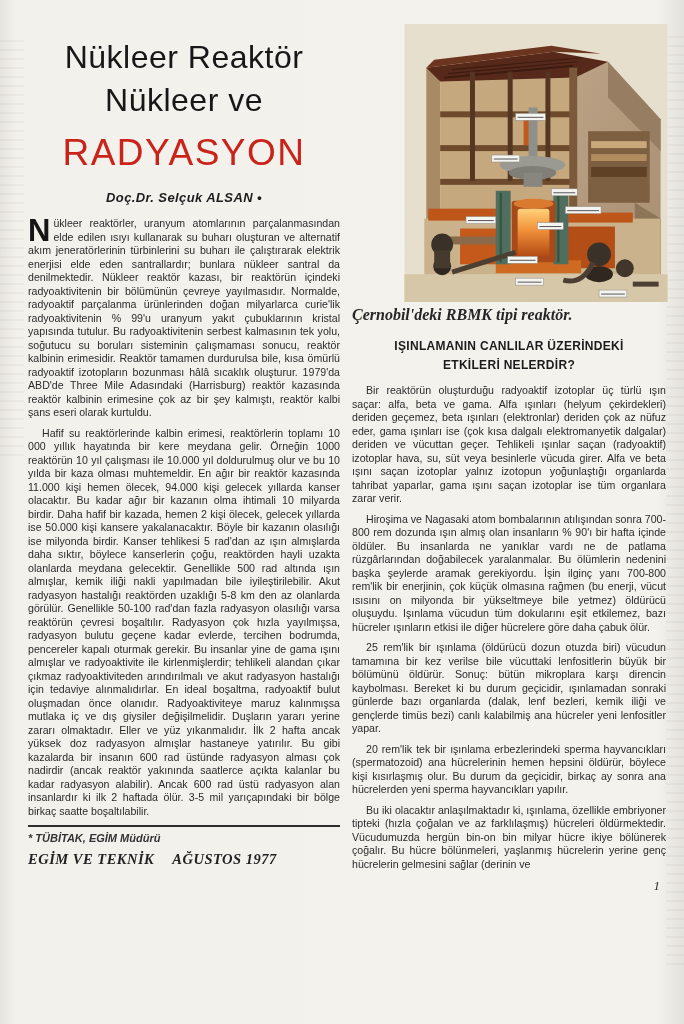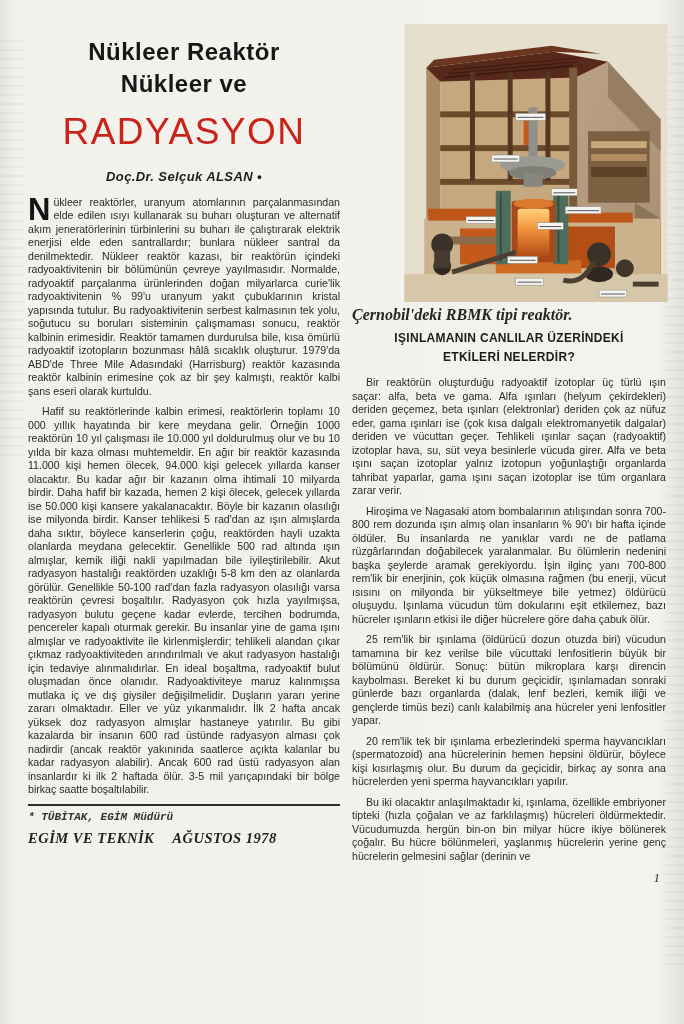--- a/index.html
+++ b/index.html
@@ -9,45 +9,45 @@
     font-family:"Liberation Sans",sans-serif; color:#262626; overflow:hidden;
   }
   .ghost{position:absolute; opacity:.55; pointer-events:none;
     background:repeating-linear-gradient(180deg, rgba(100,90,78,.10) 0 2px, transparent 2px 9px);}
   .ghost-left{left:0;top:40px;width:24px;height:420px;}
   .ghost-right{right:0;top:36px;width:18px;height:930px;}
 
   .col-left{position:absolute; left:28px; top:36px; width:312px;}
   .col-right{position:absolute; left:352px; top:24px; width:314px;}
 
-  .title-black{font-size:24px; font-weight:bold; text-align:center; color:#171717;
+  .title-black{font-size:32px; font-weight:normal; text-align:center; color:#171717;
     line-height:1.35; letter-spacing:.5px;}
   .title-red{font-size:37px; font-weight:normal; color:#c9231a; text-align:center;
     letter-spacing:1.5px; margin-top:10px;}
   .author{text-align:center; font-weight:bold; font-size:13px; letter-spacing:.4px;
     margin:16px 0 12px 0; color:#1c1c1c;font-style:italic;}
 
   .body{font-size:10.6px; line-height:13.5px; text-align:justify; margin:0 0 7px 0; color:#2b2b2b;}
   .indent{text-indent:14px;}
   .dropcap{float:left; font-size:31px; line-height:25px; font-weight:bold; padding:1px 3px 0 0; color:#151515;}
 
   .rule{border-top:2px solid #2e2e2e; margin-top:6px;}
-  .footnote{font-family:Liberation Mono, monospace; font-style:italic; font-weight:bold;
+  .footnote{font-family:Liberation Sans, sans-serif; font-style:italic; font-weight:bold;
     font-size:11px; margin-top:5px; color:#333;}
   .footer{font-family:"Liberation Serif",serif; font-style:italic; font-weight:bold;
     font-size:14.5px; margin-top:7px; letter-spacing:.5px; color:#222;}
   .footer .date{margin-left:18px;}
 
   figure{margin:0;}
   .reactor-art{width:266px; height:278px; margin-left:51px;}
   figcaption{font-family:"Liberation Serif",serif; font-style:italic; font-weight:bold;
     font-size:16px; margin-top:4px; color:#262626;}
 
   .section-heading{text-align:center; font-weight:bold; font-size:12px; line-height:1.55;
-    margin:5px 6px 10px 6px; letter-spacing:.3px; color:#1b1b1b;}
+    margin:13px 6px 10px 6px; letter-spacing:.3px; color:#1b1b1b;}
 
   .pagenum{font-family:"Liberation Serif",serif; font-style:italic; font-size:13px;
     text-align:right; padding-right:6px; margin-top:2px; color:#333;}
 </style>
 </head>
 <body>
 
 <div class="page">
   <div class="ghost ghost-left"></div>
   <div class="ghost ghost-right"></div>
@@ -59,21 +59,21 @@
     </div>
     <div class="title-red">RADYASYON</div>
     <div class="author">Doç.Dr. Selçuk ALSAN •</div>
 
     <p class="body"><span class="dropcap">N</span><span>ükleer reaktörler, uranyum atomlarının parçalanmasından elde edilen ısıyı kullanarak su buharı oluşturan ve alternatif akım jeneratörlerinin türbinlerini su buharı ile çalıştırarak elektrik enerjisi elde eden santrallardır; bunlara nükleer santral da denilmektedir. Nükleer reaktör kazası, bir reaktörün içindeki radyoaktivitenin bir bölümünün çevreye yayılmasıdır. Normalde, radyoaktif parçalanma ürünlerinden doğan milyarlarca curie'lik radyoaktivitenin % 99'u uranyum yakıt çubuklarının kristal yapısında tutulur. Bu radyoaktivitenin serbest kalmasının tek yolu, soğutucu su boruları sisteminin çalışmaması sonucu, reaktör kalbinin erimesidir. Reaktör tamamen durdurulsa bile, kısa ömürlü radyoaktif izotopların bozunması hâlâ sıcaklık oluşturur. 1979'da ABD'de Three Mile Adasındaki (Harrisburg) reaktör kazasında reaktör kalbinin erimesine çok az bir şey kalmıştı, reaktör kalbi şans eseri olarak kurtuldu.</span></p>
     <p class="body indent">Hafif su reaktörlerinde kalbin erimesi, reaktörlerin toplamı 10 000 yıllık hayatında bir kere meydana gelir. Örneğin 1000 reaktörün 10 yıl çalışması ile 10.000 yıl doldurulmuş olur ve bu 10 yılda bir kaza olması muhtemeldir. En ağır bir reaktör kazasında 11.000 kişi hemen ölecek, 94.000 kişi gelecek yıllarda kanser olacaktır. Bu kadar ağır bir kazanın olma ihtimali 10 milyarda birdir. Daha hafif bir kazada, hemen 2 kişi ölecek, gelecek yıllarda ise 50.000 kişi kansere yakalanacaktır. Böyle bir kazanın olasılığı ise milyonda birdir. Kanser tehlikesi 5 rad'dan az ışın almışlarda daha sıktır, böylece kanserlerin çoğu, reaktörden hayli uzakta olanlarda meydana gelecektir. Genellikle 500 rad altında ışın almışlar, kemik iliği nakli yapılmadan bile iyileştirilebilir. Akut radyasyon hastalığı reaktörden uzaklığı 5-8 km den az olanlarda görülür. Genellikle 50-100 rad'dan fazla radyasyon olasılığı varsa reaktörün çevresi boşaltılır. Radyasyon çok hızla yayılmışsa, radyasyon bulutu geçene kadar evlerde, tercihen bodrumda, pencereler kapalı oturmak gerekir. Bu insanlar yine de gama ışını almışlar ve radyoaktivite ile kirlenmişlerdir; tehlikeli alandan çıkar çıkmaz radyoaktiviteden arındırılmalı ve akut radyasyon hastalığı için tedaviye alınmalıdırlar. En ideal boşaltma, radyoaktif bulut oluşmadan önce olanıdır. Radyoaktiviteye maruz kalınmışsa mutlaka iç ve dış giysiler değişilmelidir. Duşların yararı yerine zararı olmaktadır. Eller ve yüz yıkanmalıdır. İlk 2 hafta ancak yüksek doz radyasyon almışlar hastaneye yatırılır. Bu gibi kazalarda bir insanın 600 rad üstünde radyasyon alması çok nadirdir (ancak reaktör yakınında saatlerce açıkta kalanlar bu kadar radyasyon alabilir). Ancak 600 rad üstü radyasyon alan insanlardır ki ilk 2 haftada ölür. 3-5 mil yarıçapındaki bir bölge birkaç saatte boşaltılabilir.</p>
 
     <div class="rule"></div>
     <div class="footnote">* TÜBİTAK, EGİM Müdürü</div>
     <div class="footer">
-      <span class="mag">EGİM VE TEKNİK</span><span class="date">AĞUSTOS 1978</span>
+      <span class="mag">EGİM VE TEKNİK</span><span class="date">AĞUSTOS 1977</span>
     </div>
   </div>
 
   <div class="col-right">
     <figure>
       <div class="reactor-art">
         <svg viewBox="0 0 265 280" width="266" height="278" xmlns="http://www.w3.org/2000/svg">
           <defs>
             <linearGradient id="coreGlow" x1="0" y1="0" x2="0" y2="1">
               <stop offset="0" stop-color="#ffd27a"></stop>

